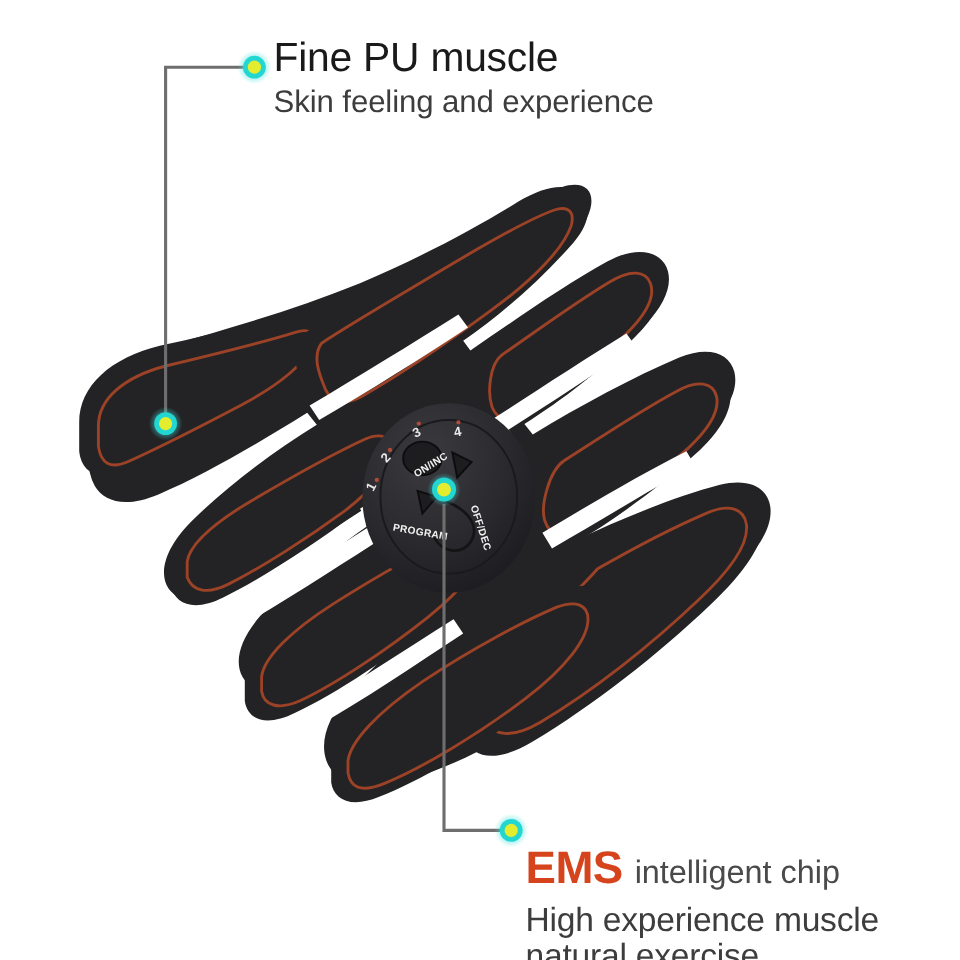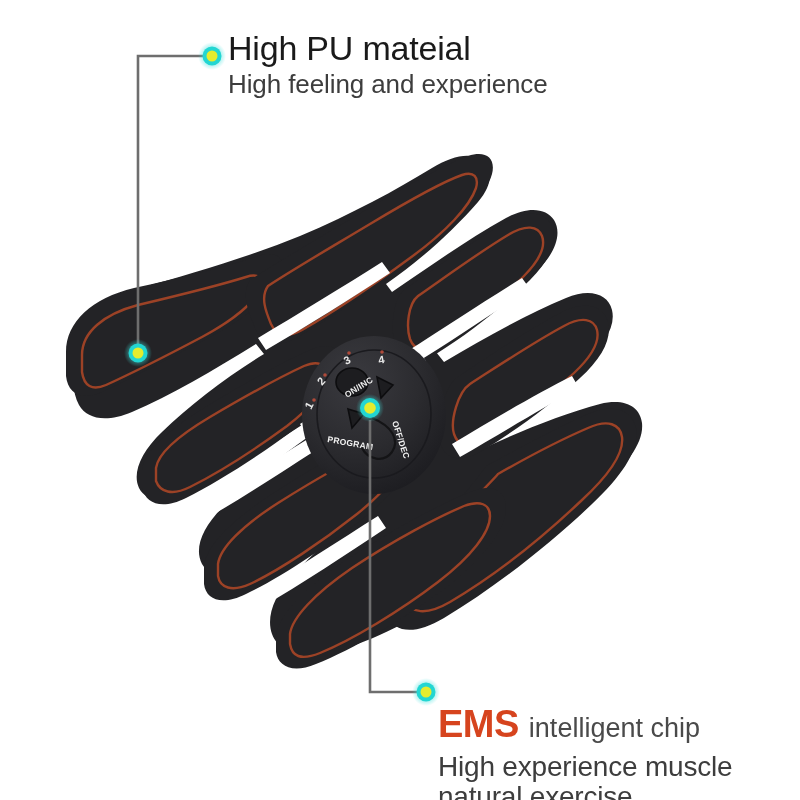--- a/index.html
+++ b/index.html
@@ -375,22 +375,22 @@
       </g>
       <g>
         <circle cx="370" cy="408" r="14" fill="url(#markerGlow)"></circle>
         <circle cx="370" cy="408" r="10" fill="#22d6d2"></circle>
         <circle cx="370" cy="408" r="5.8" fill="#e4ec2e"></circle>
       </g>
     </g>
   </svg>
 
   <div class="callout" id="callout-top">
-    <div class="callout-title">High PU mateial</div>
-    <div class="callout-sub">High feeling and experience</div>
+    <div class="callout-title">Fine PU muscle</div>
+    <div class="callout-sub">Skin feeling and experience</div>
   </div>
 
   <div class="callout" id="callout-bottom">
     <span class="line-1">
       <span class="ems-word">EMS</span><span class="chip-word">intelligent chip</span>
     </span>
     <span class="line-2">High experience muscle</span>
     <span class="line-3">natural exercise</span>
   </div>
 

